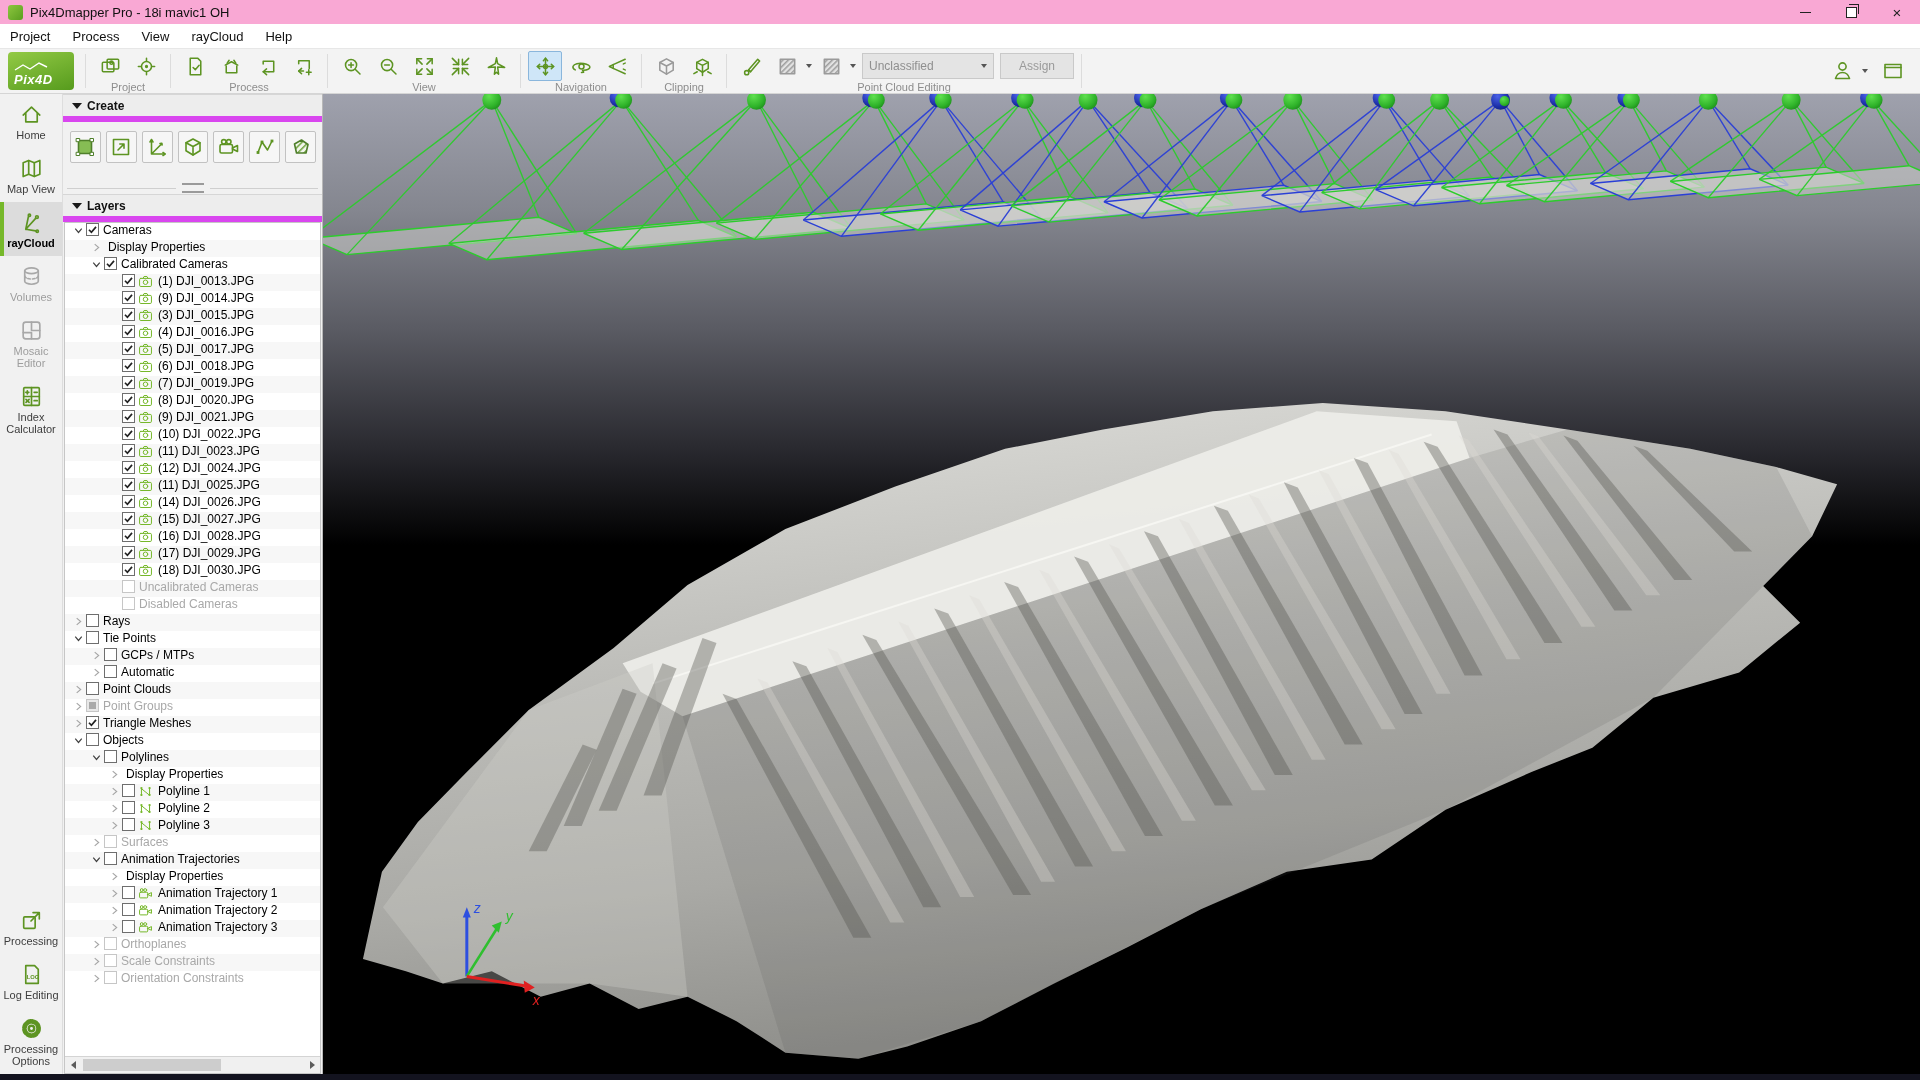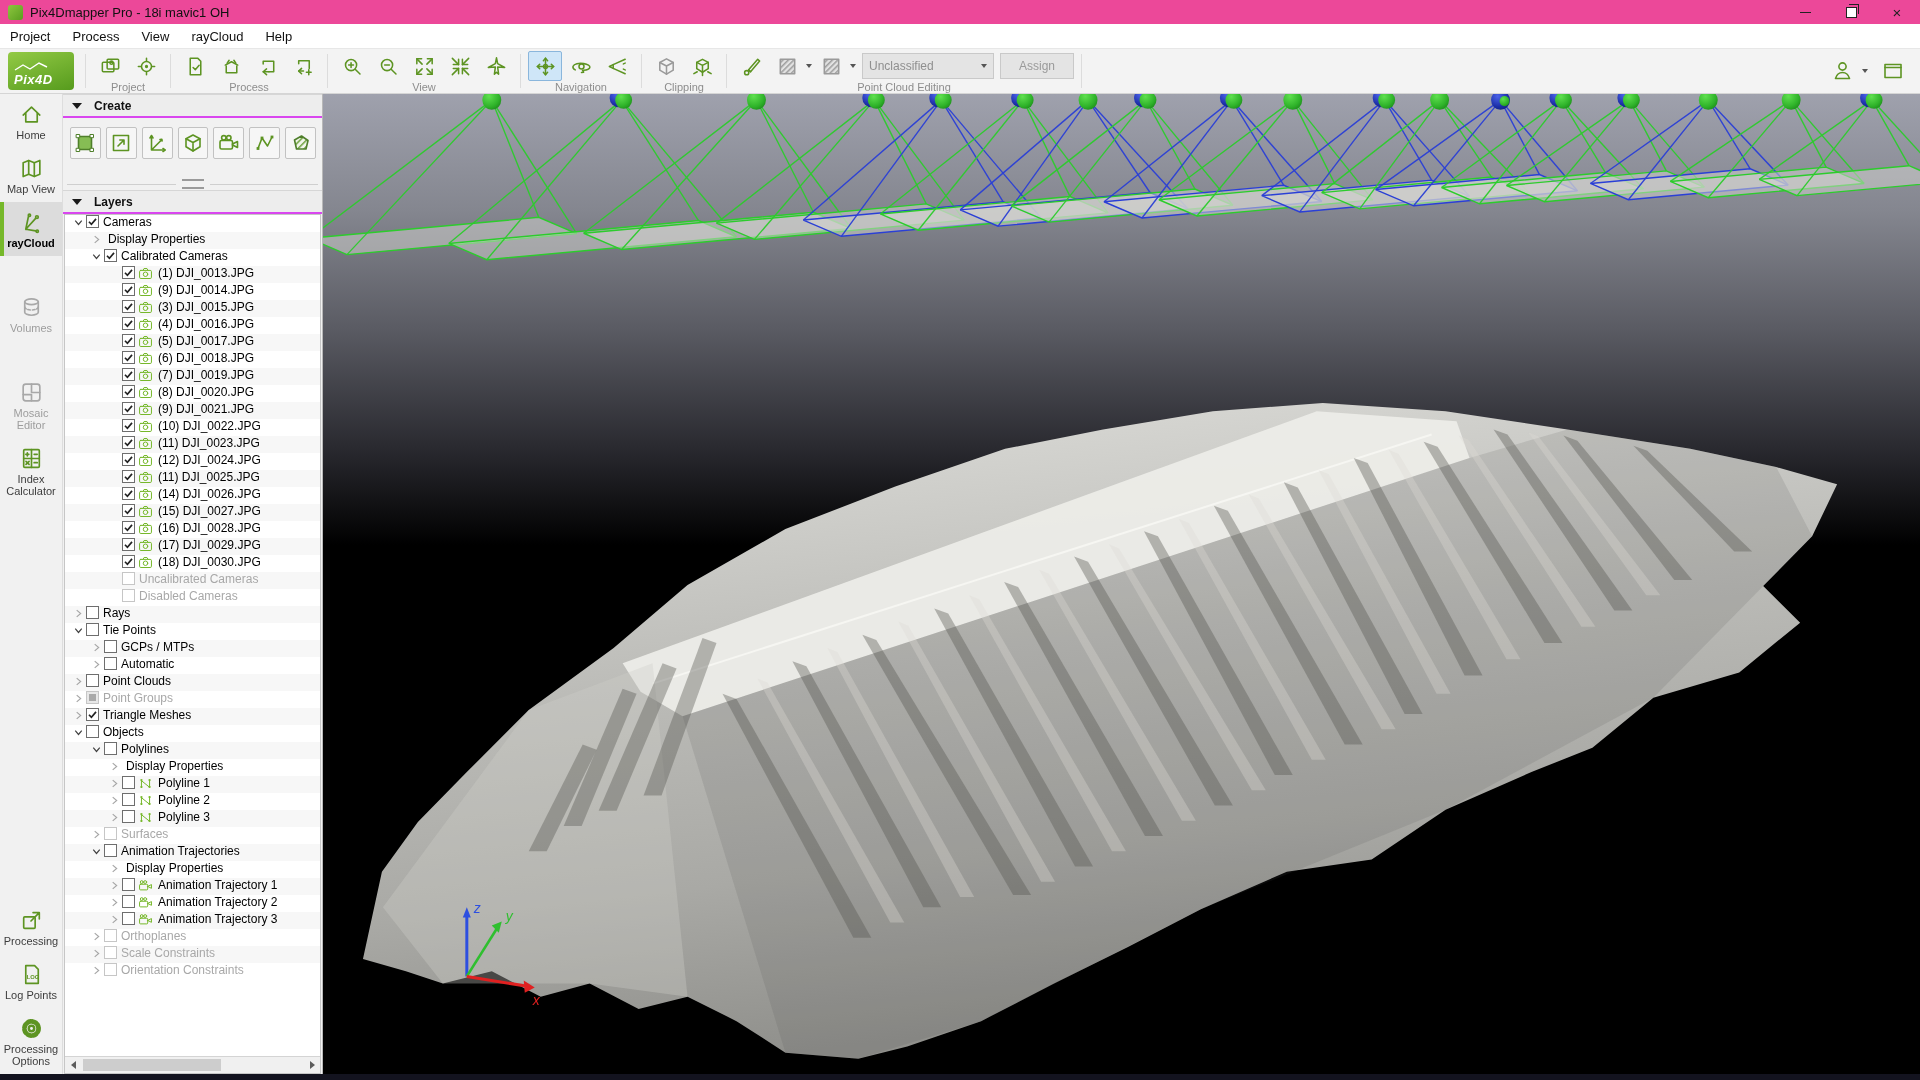--- a/index.html
+++ b/index.html
@@ -1,21 +1,21 @@
 <!DOCTYPE html>
 <html style="--accent: #76b82a; --icg: #5d9422; --selbg: #cfe6f8; --selbd: #8ab6dc;"><head>
 <meta charset="utf-8">
 <style>
   html,body{margin:0;padding:0;}
   body{width:1920px;height:1080px;overflow:hidden;font-family:"Liberation Sans",sans-serif;background:#fff;
        -webkit-font-smoothing:antialiased;}
   .app{width:1920px;height:1080px;display:flex;flex-direction:column;}
 
   
-  .titlebar{height:24px;background:#ec4899;display:flex;align-items:center;flex:none;}
+  .titlebar{height:24px;background:#f9a8d4;display:flex;align-items:center;flex:none;}
   .appicon{width:15px;height:15px;border-radius:3px;background:linear-gradient(135deg,#8dc63f,#5a9e1f);margin:0 7px 0 8px;}
   .title{font-size:13px;color:#111;}
   .wbtns{margin-left:auto;display:flex;height:100%;}
   .wbtn{width:46px;height:100%;display:flex;align-items:center;justify-content:center;color:#222;}
   .gl-min{width:11px;height:1px;background:#222;}
   .gl-restore{width:9px;height:9px;border:1px solid #222;position:relative;background:#fff;}
   .gl-restore::before{content:"";position:absolute;left:2px;top:-4px;width:9px;height:9px;border:1px solid #222;border-bottom:none;border-left:none;}
   .gl-close{font-size:15px;line-height:1;}
 
   
@@ -49,29 +49,29 @@
   .tb-right .ic{width:24px;height:24px;}
 
   
   .main{flex:1;display:flex;min-height:0;}
 
   
   .sidebar{width:62px;background:#f1f1f1;border-right:1px solid #ddd;display:flex;flex-direction:column;flex:none;}
   .sbitem{display:flex;flex-direction:column;align-items:center;gap:2px;padding:8px 1px 7px 1px;position:relative;
           font-size:11px;line-height:12px;color:#3d3d3d;text-align:center;}
   .sbitem .ic{width:25px;height:25px;color:var(--icg);}
-  .sbitem.disabled{color:#9d9d9d;margin-top:31px;} .sbitem.disabled .ic{color:#a8a8a8;}
+  .sbitem.disabled{color:#9d9d9d;} .sbitem.disabled .ic{color:#a8a8a8;}
   .sbitem.active{background:#dcdcdc;color:#000;font-weight:bold;}
   .sbitem.active::before{content:"";position:absolute;left:0;top:0;bottom:0;width:4px;background:var(--accent);}
   .flexspacer{flex:1;}
 
   
   .panel{width:259px;background:#f1f1f1;border-right:1px solid #b8b8b8;display:flex;flex-direction:column;flex:none;min-height:0;}
-  .phead{height:21px;background:#ededed;border-top:1px solid #d6d6d6;border-bottom:2px solid #d946ef;
-         display:flex;align-items:center;gap:12px;padding-left:9px;font-size:12px;font-weight:bold;color:#111;flex:none;}
+  .phead{height:21px;background:#ededed;border-top:1px solid #d6d6d6;border-bottom:6px solid #d946ef;
+         display:flex;align-items:center;gap:5px;padding-left:9px;font-size:12px;font-weight:bold;color:#111;flex:none;}
   .tri-down{width:0;height:0;border-left:5px solid transparent;border-right:5px solid transparent;border-top:6px solid #1a1a1a;}
   .createrow{display:flex;gap:5px;padding:9px 6px 9px 7px;flex:none;}
   .ctool{width:30px;height:30px;background:#f6f6f6;border:1px solid #c2c2c2;border-radius:2px;
          display:flex;align-items:center;justify-content:center;color:var(--icg);}
   .ctool .ic{width:24px;height:24px;}
   .splitter{height:12px;display:flex;align-items:center;gap:6px;padding:0 4px;flex:none;}
   .splitter .line{flex:1;height:1px;background:#cfcfcf;}
   .splitter .grip{width:22px;height:6px;border-top:2px solid #9a9a9a;border-bottom:2px solid #9a9a9a;}
   .treewrap{flex:1;display:flex;flex-direction:column;min-height:0;margin:0 1px;border:1px solid #c6c6c6;background:#fff;}
   .tree{flex:1;overflow:hidden;font-size:12px;color:#000;}
@@ -512,21 +512,21 @@
           </svg>
           <span>Processing</span>
         </div>
         <div class="sbitem">
           <svg class="ic " viewBox="0 0 24 24">
             <g fill="none" stroke="currentColor" stroke-width="1.6" stroke-linecap="round" stroke-linejoin="round">
               <path d="M6.5 3.5H15l3.5 3.5v13.5H6.5z"></path>
               <text x="7.4" y="16" font-size="5.6" font-weight="bold" fill="currentColor" stroke="none">LOG</text>
             </g>
           </svg>
-          <span>Log Points</span>
+          <span>Log Editing</span>
         </div>
         <div class="sbitem">
           <svg class="ic " viewBox="0 0 24 24">
             <g fill="none" stroke="currentColor" stroke-width="1.6" stroke-linecap="round" stroke-linejoin="round">
               <circle cx="12" cy="12" r="6.8" stroke-width="4.6" stroke-dasharray="3.4 2.1"></circle>
               <circle cx="12" cy="12" r="2.6" stroke-width="2.4"></circle>
             </g>
           </svg>
           <span>Processing Options</span>
         </div>

